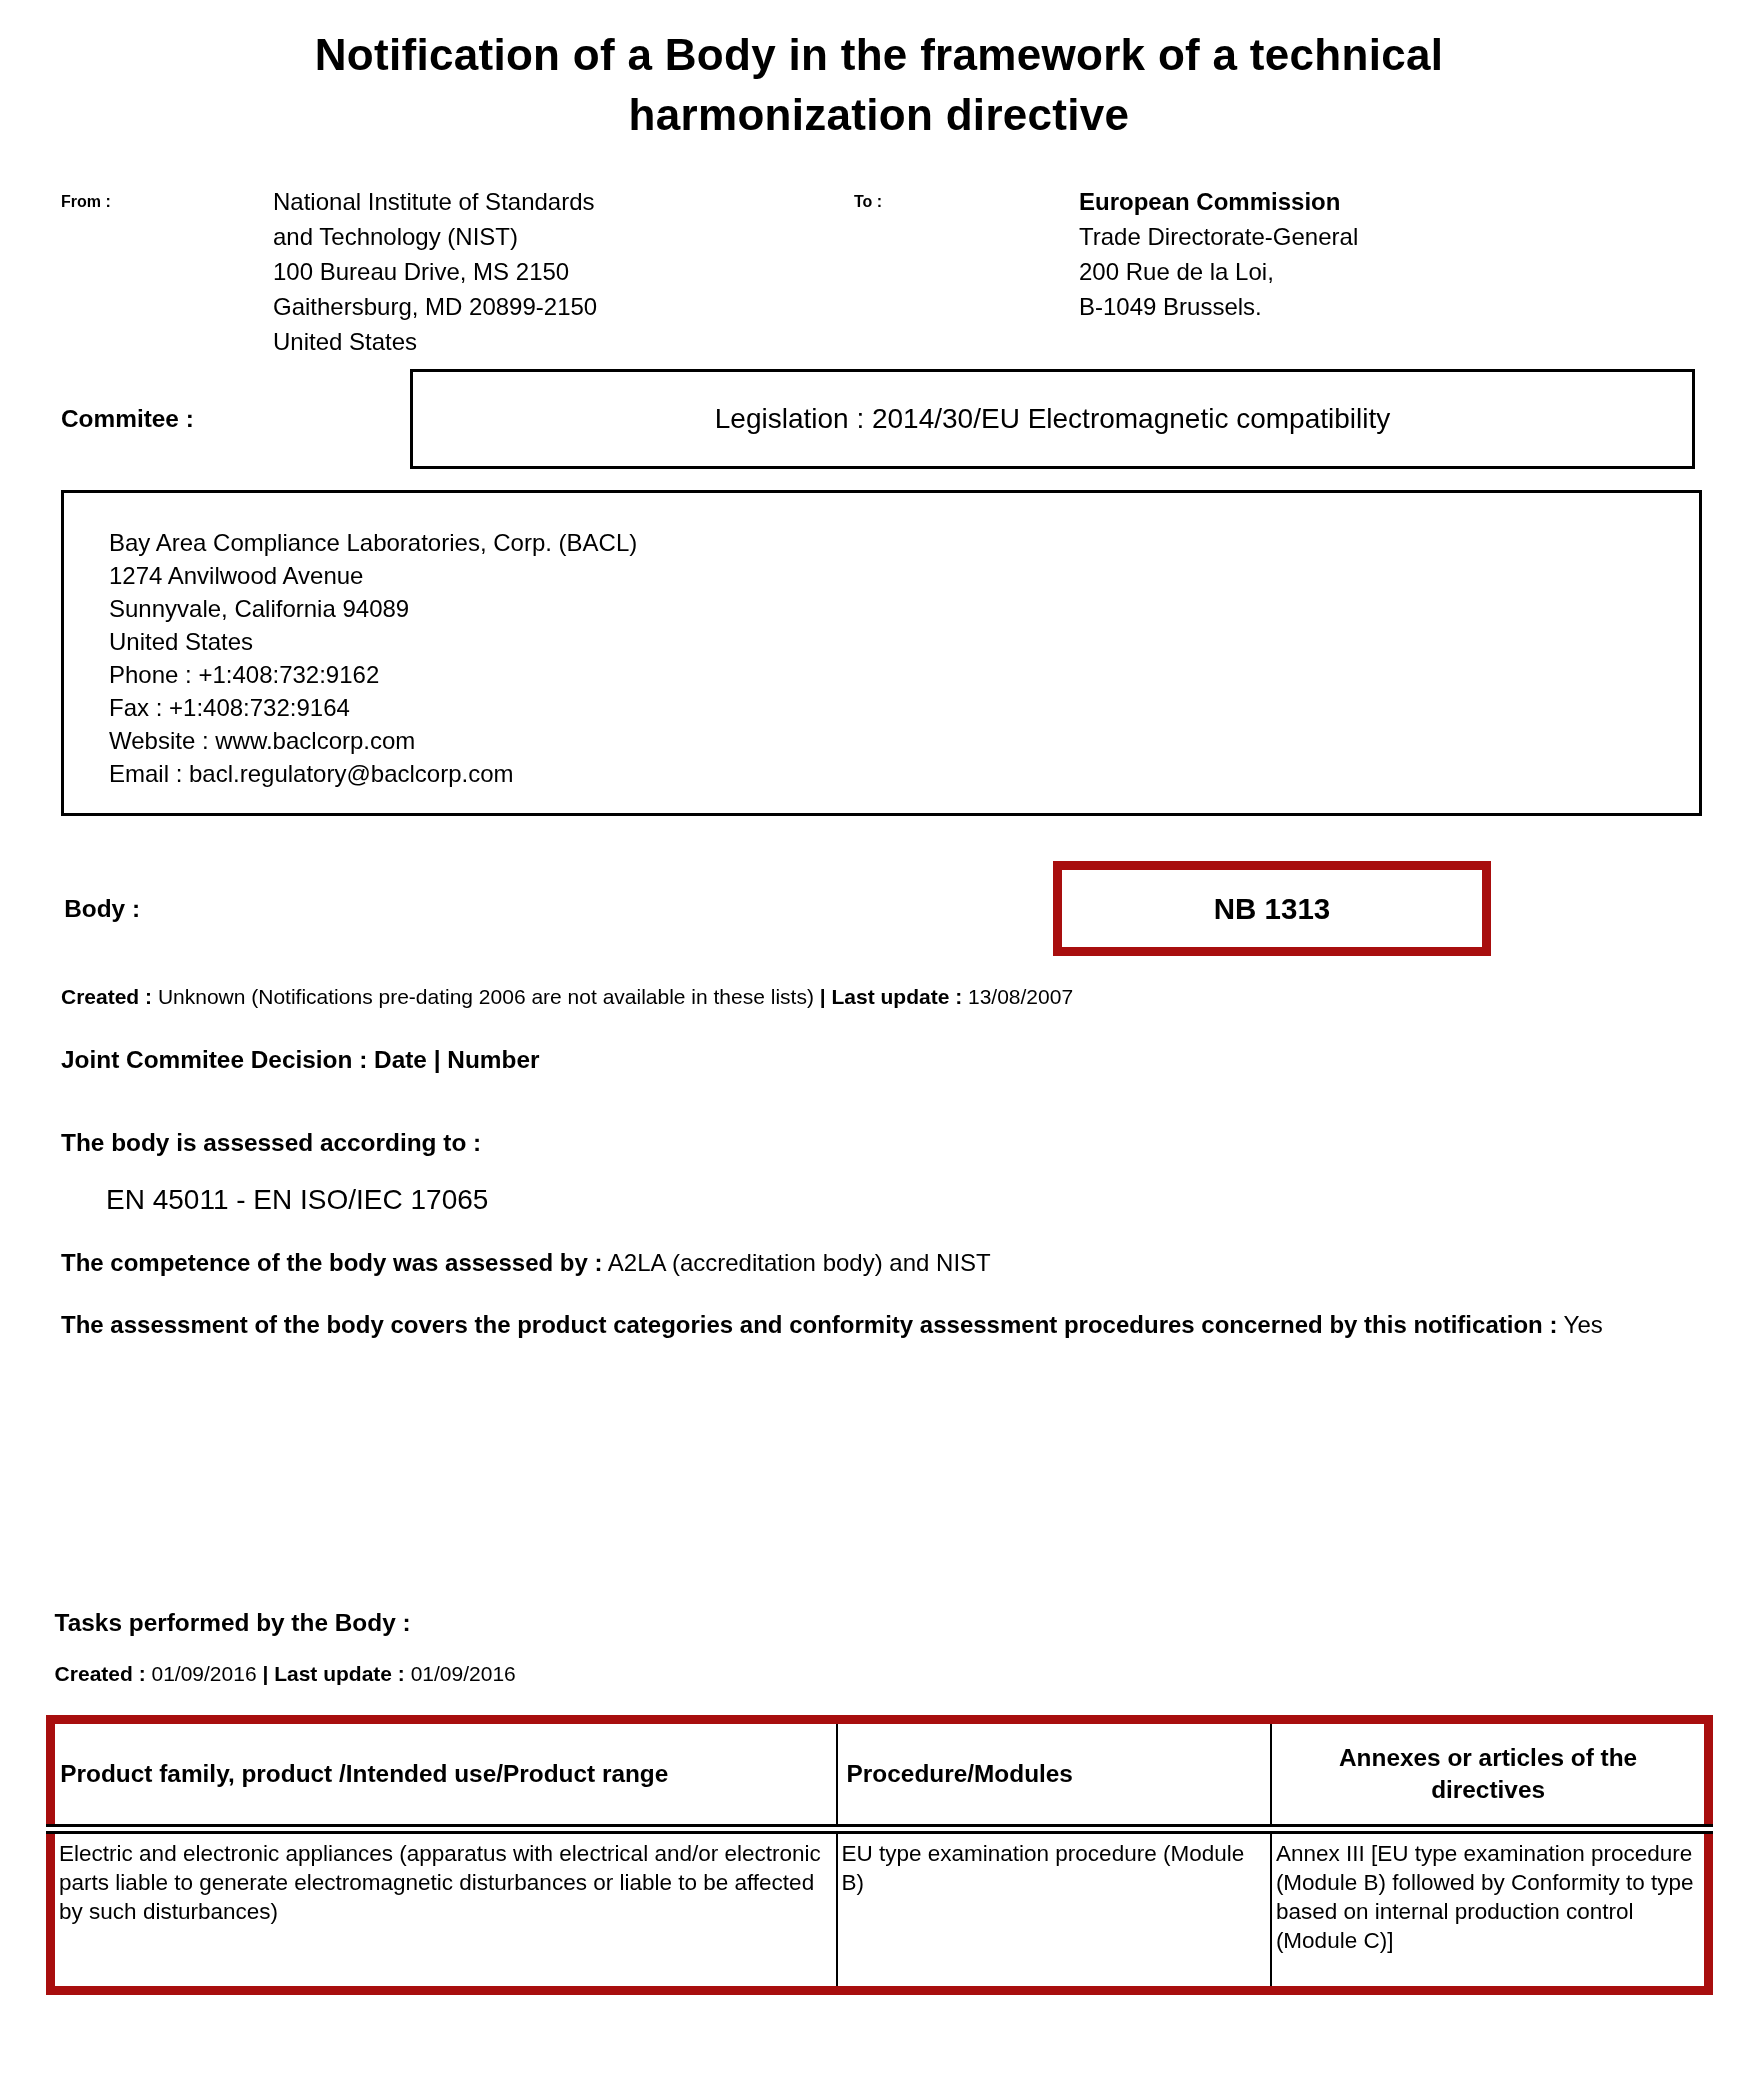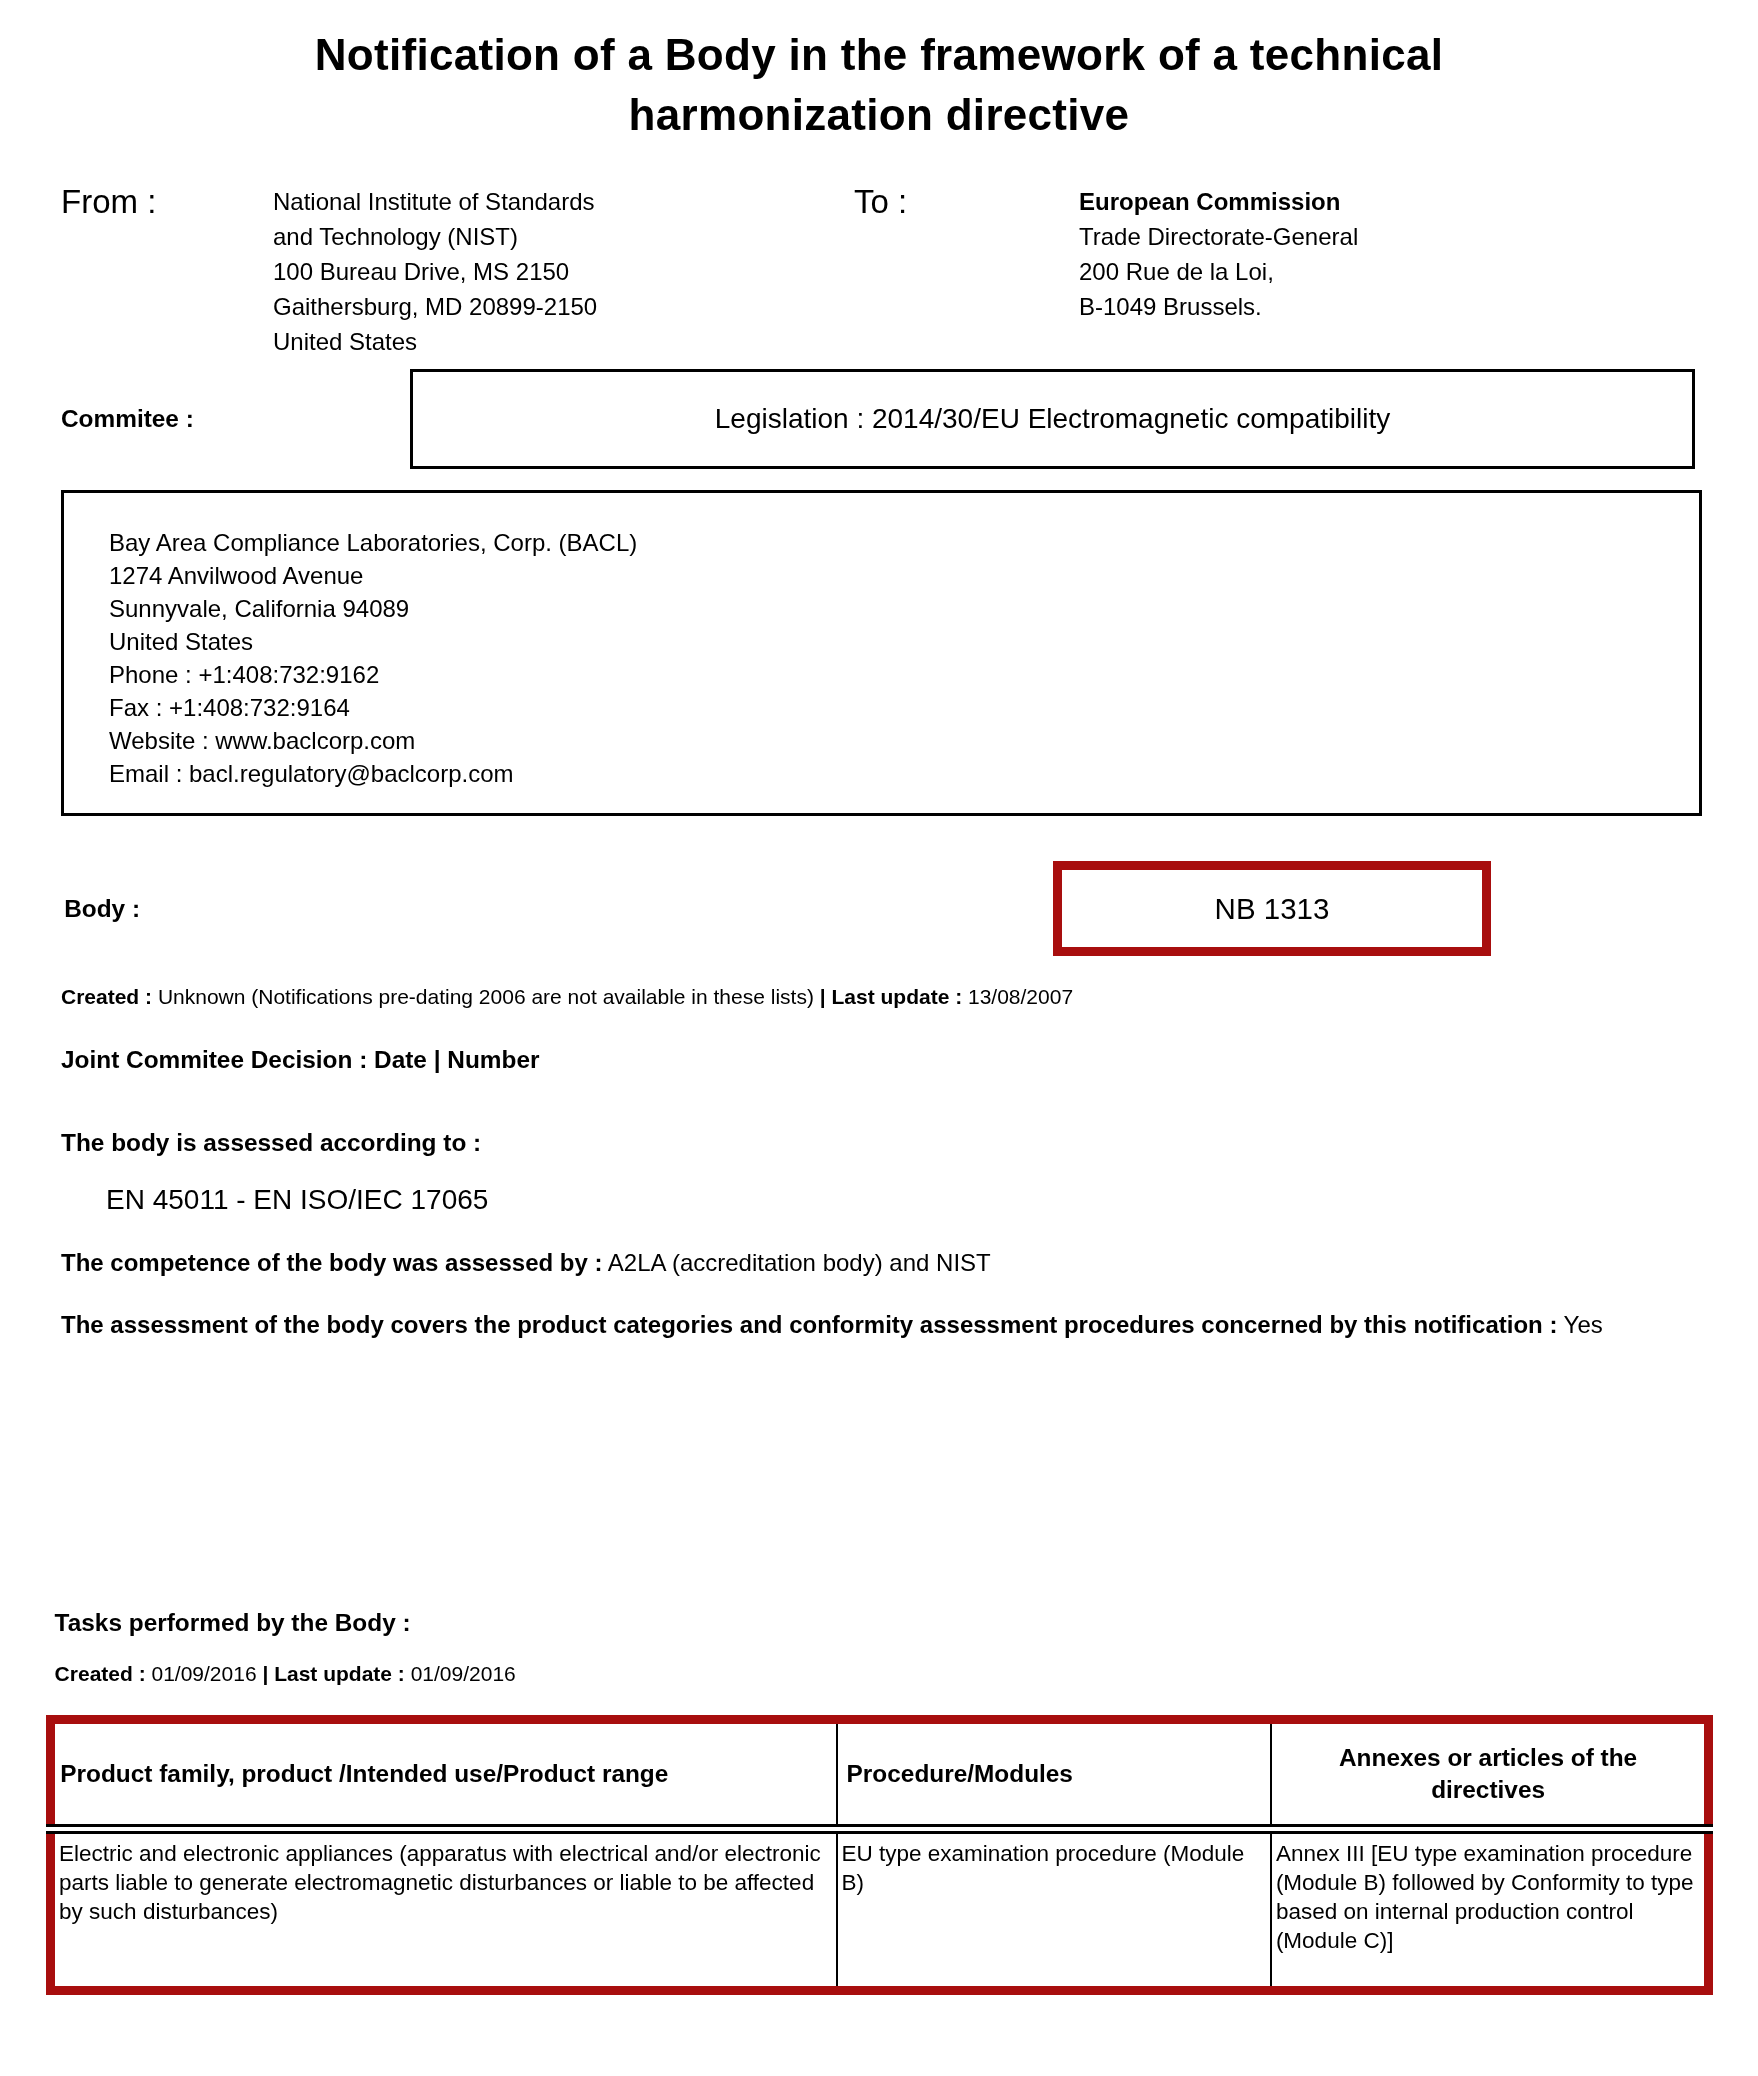--- a/index.html
+++ b/index.html
@@ -20,21 +20,21 @@
     font-weight: bold;
     text-align: center;
     line-height: 1.35;
     margin: 6.4px auto 40px auto;
     max-width: 1413px;
     letter-spacing: 0.3px;
   }
 
   
   .from-to { display: flex; align-items: flex-start; }
-  .ft-label { font-size: 33px; font-weight: normal; line-height: 35px; }
+  .ft-label { font-size: 16px; font-weight: bold; line-height: 35px; }
   .ft-label.from { flex: 0 0 212px; }
   .ft-label.to   { flex: 0 0 225px; }
   .ft-addr { font-size: 24px; line-height: 35px; }
   .ft-addr.from-addr { flex: 0 0 581px; }
   .ft-addr .org-bold { font-weight: bold; }
 
   
   .ref-row { display: flex; align-items: center; margin-top: 10.3px; }
   .ref-label { flex: 0 0 349px; font-size: 24.4px; font-weight: bold; }
   .ref-box {
@@ -61,21 +61,21 @@
   .body-row .body-label {
     position: absolute; left: 3.2px; top: 0;
     font-size: 24.4px; font-weight: bold; line-height: 95px;
   }
   .nb-box {
     position: absolute; left: 992px; top: 0;
     width: 438px; height: 95px;
     border: 9.6px solid #a80e0e;
     background: #ffffff;
     display: flex; align-items: center; justify-content: center;
-    font-size: 29.5px; font-weight: normal;
+    font-size: 29.5px; font-weight: bold;
   }
 
   .created-line { margin-top: 29px; font-size: 21px; }
   .created-line .b { font-weight: bold; }
 
   .joint-heading { font-size: 24.4px; font-weight: bold; margin-top: 37px; }
 
   .assessed-heading { font-size: 24.4px; font-weight: bold; margin-top: 55px; }
   .assessed-value { font-size: 28px; margin-top: 27px; padding-left: 45px; }
 

